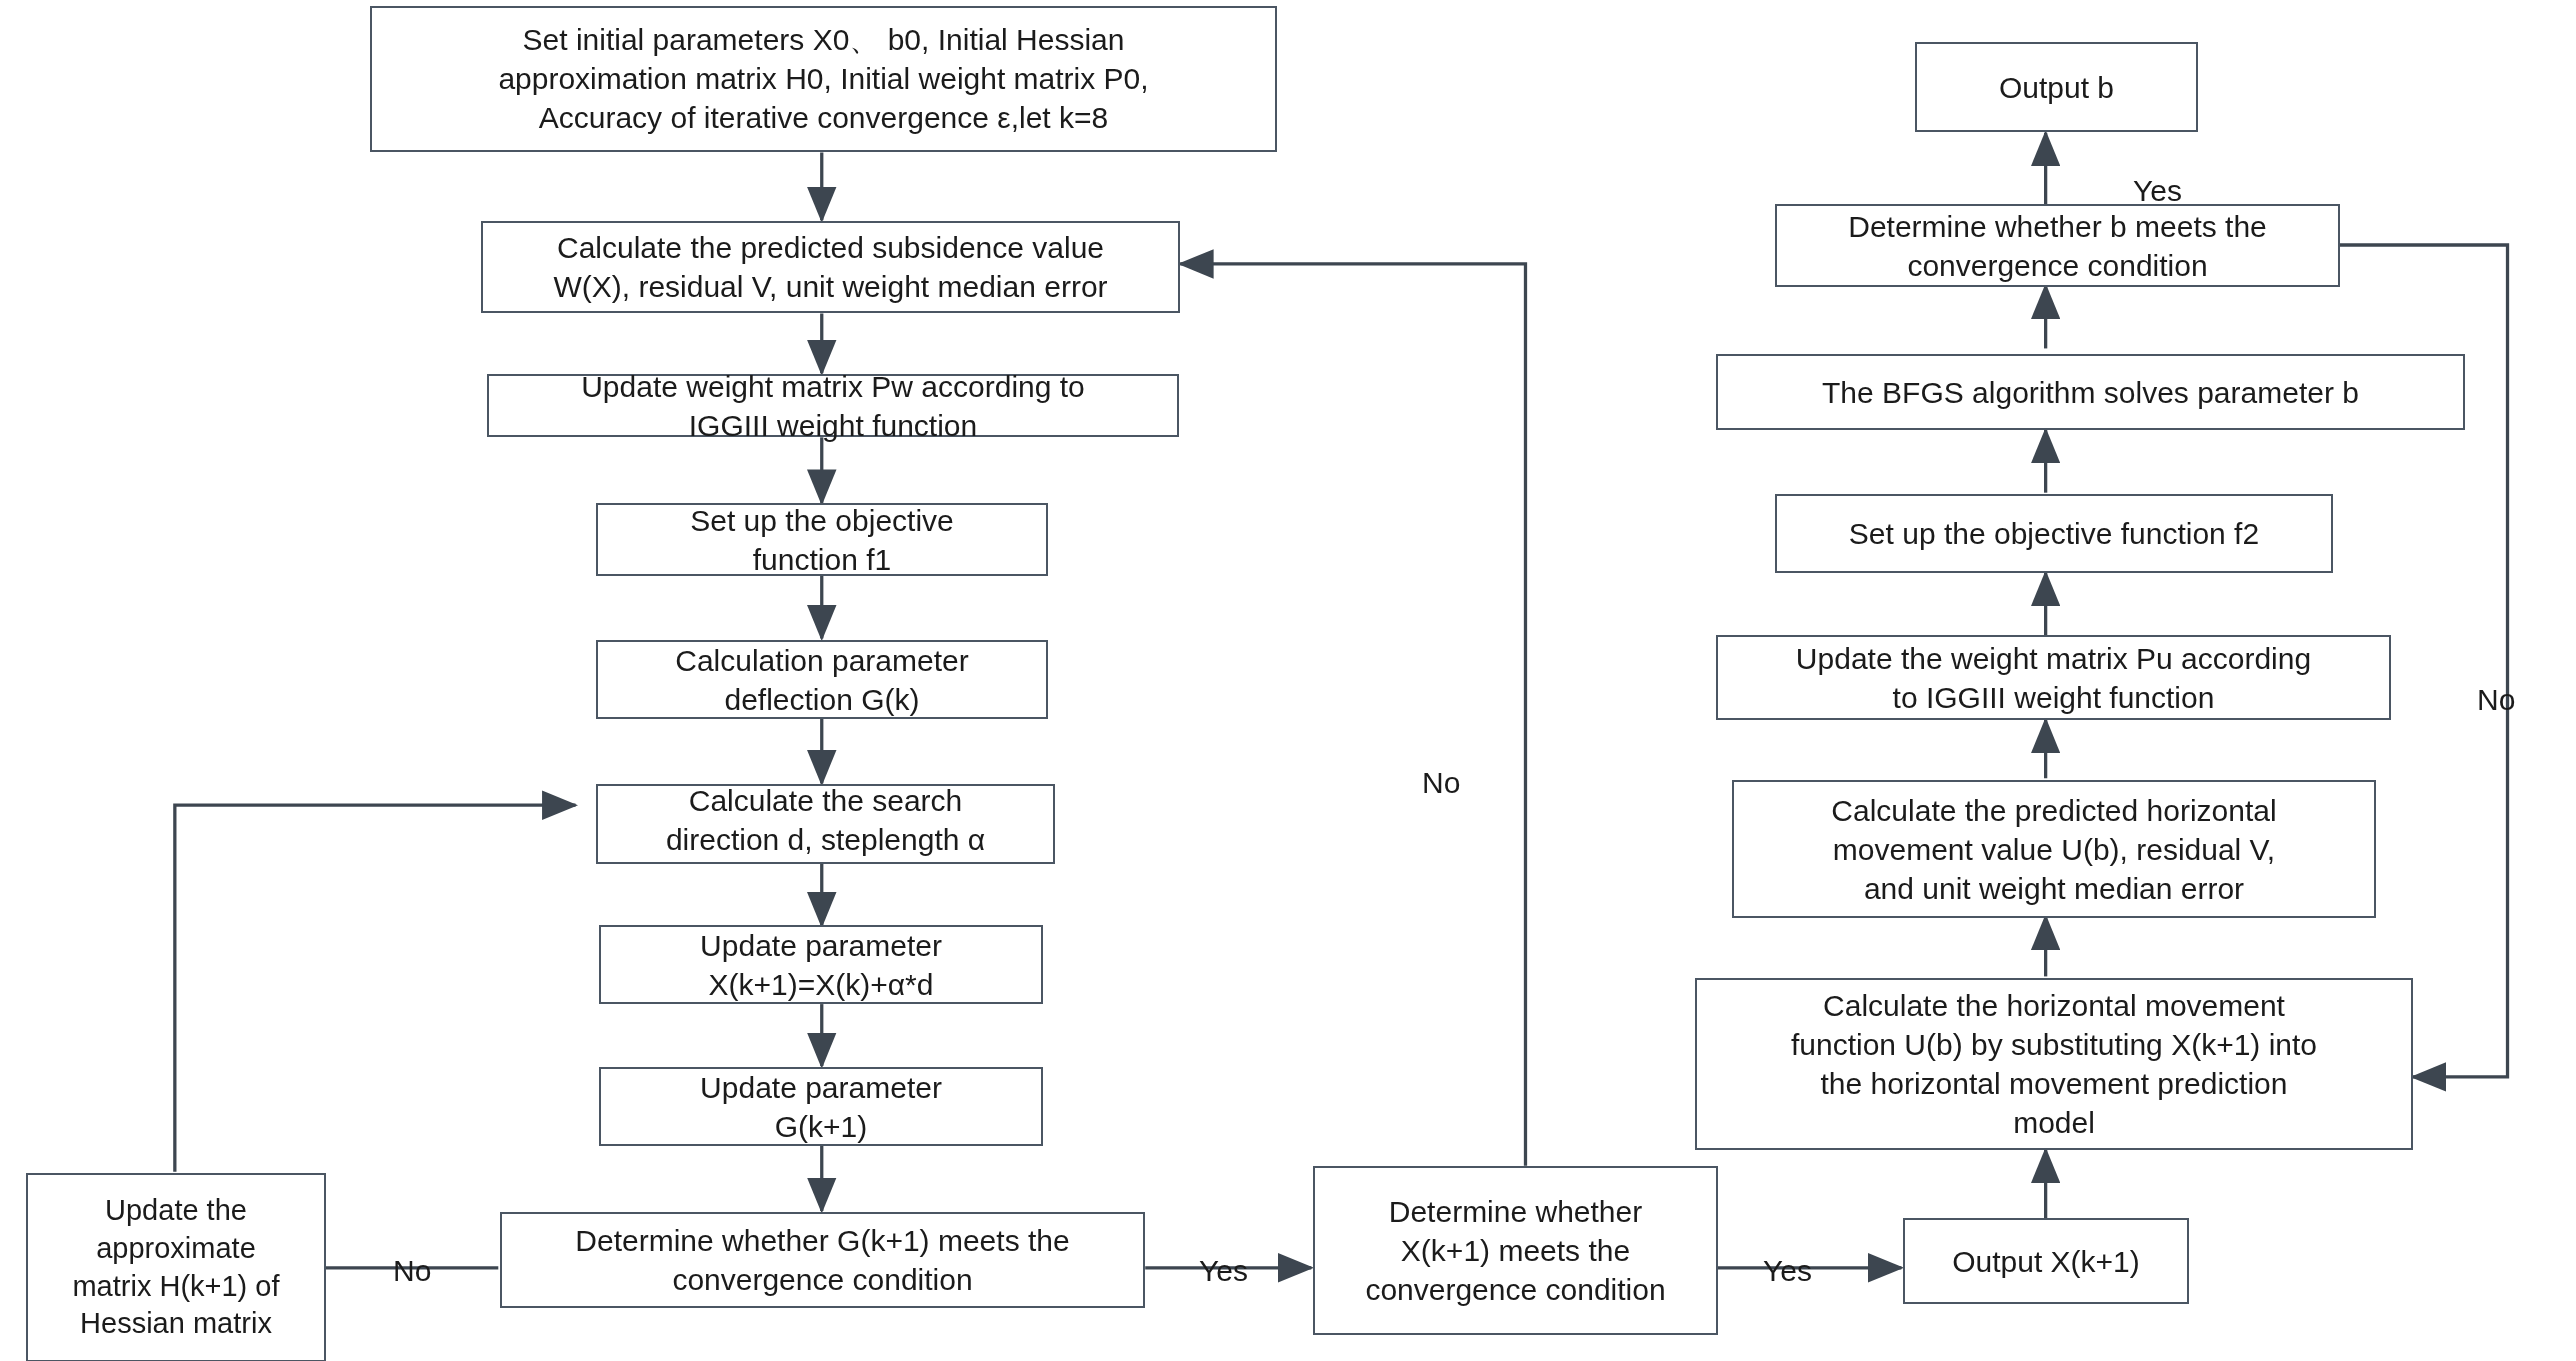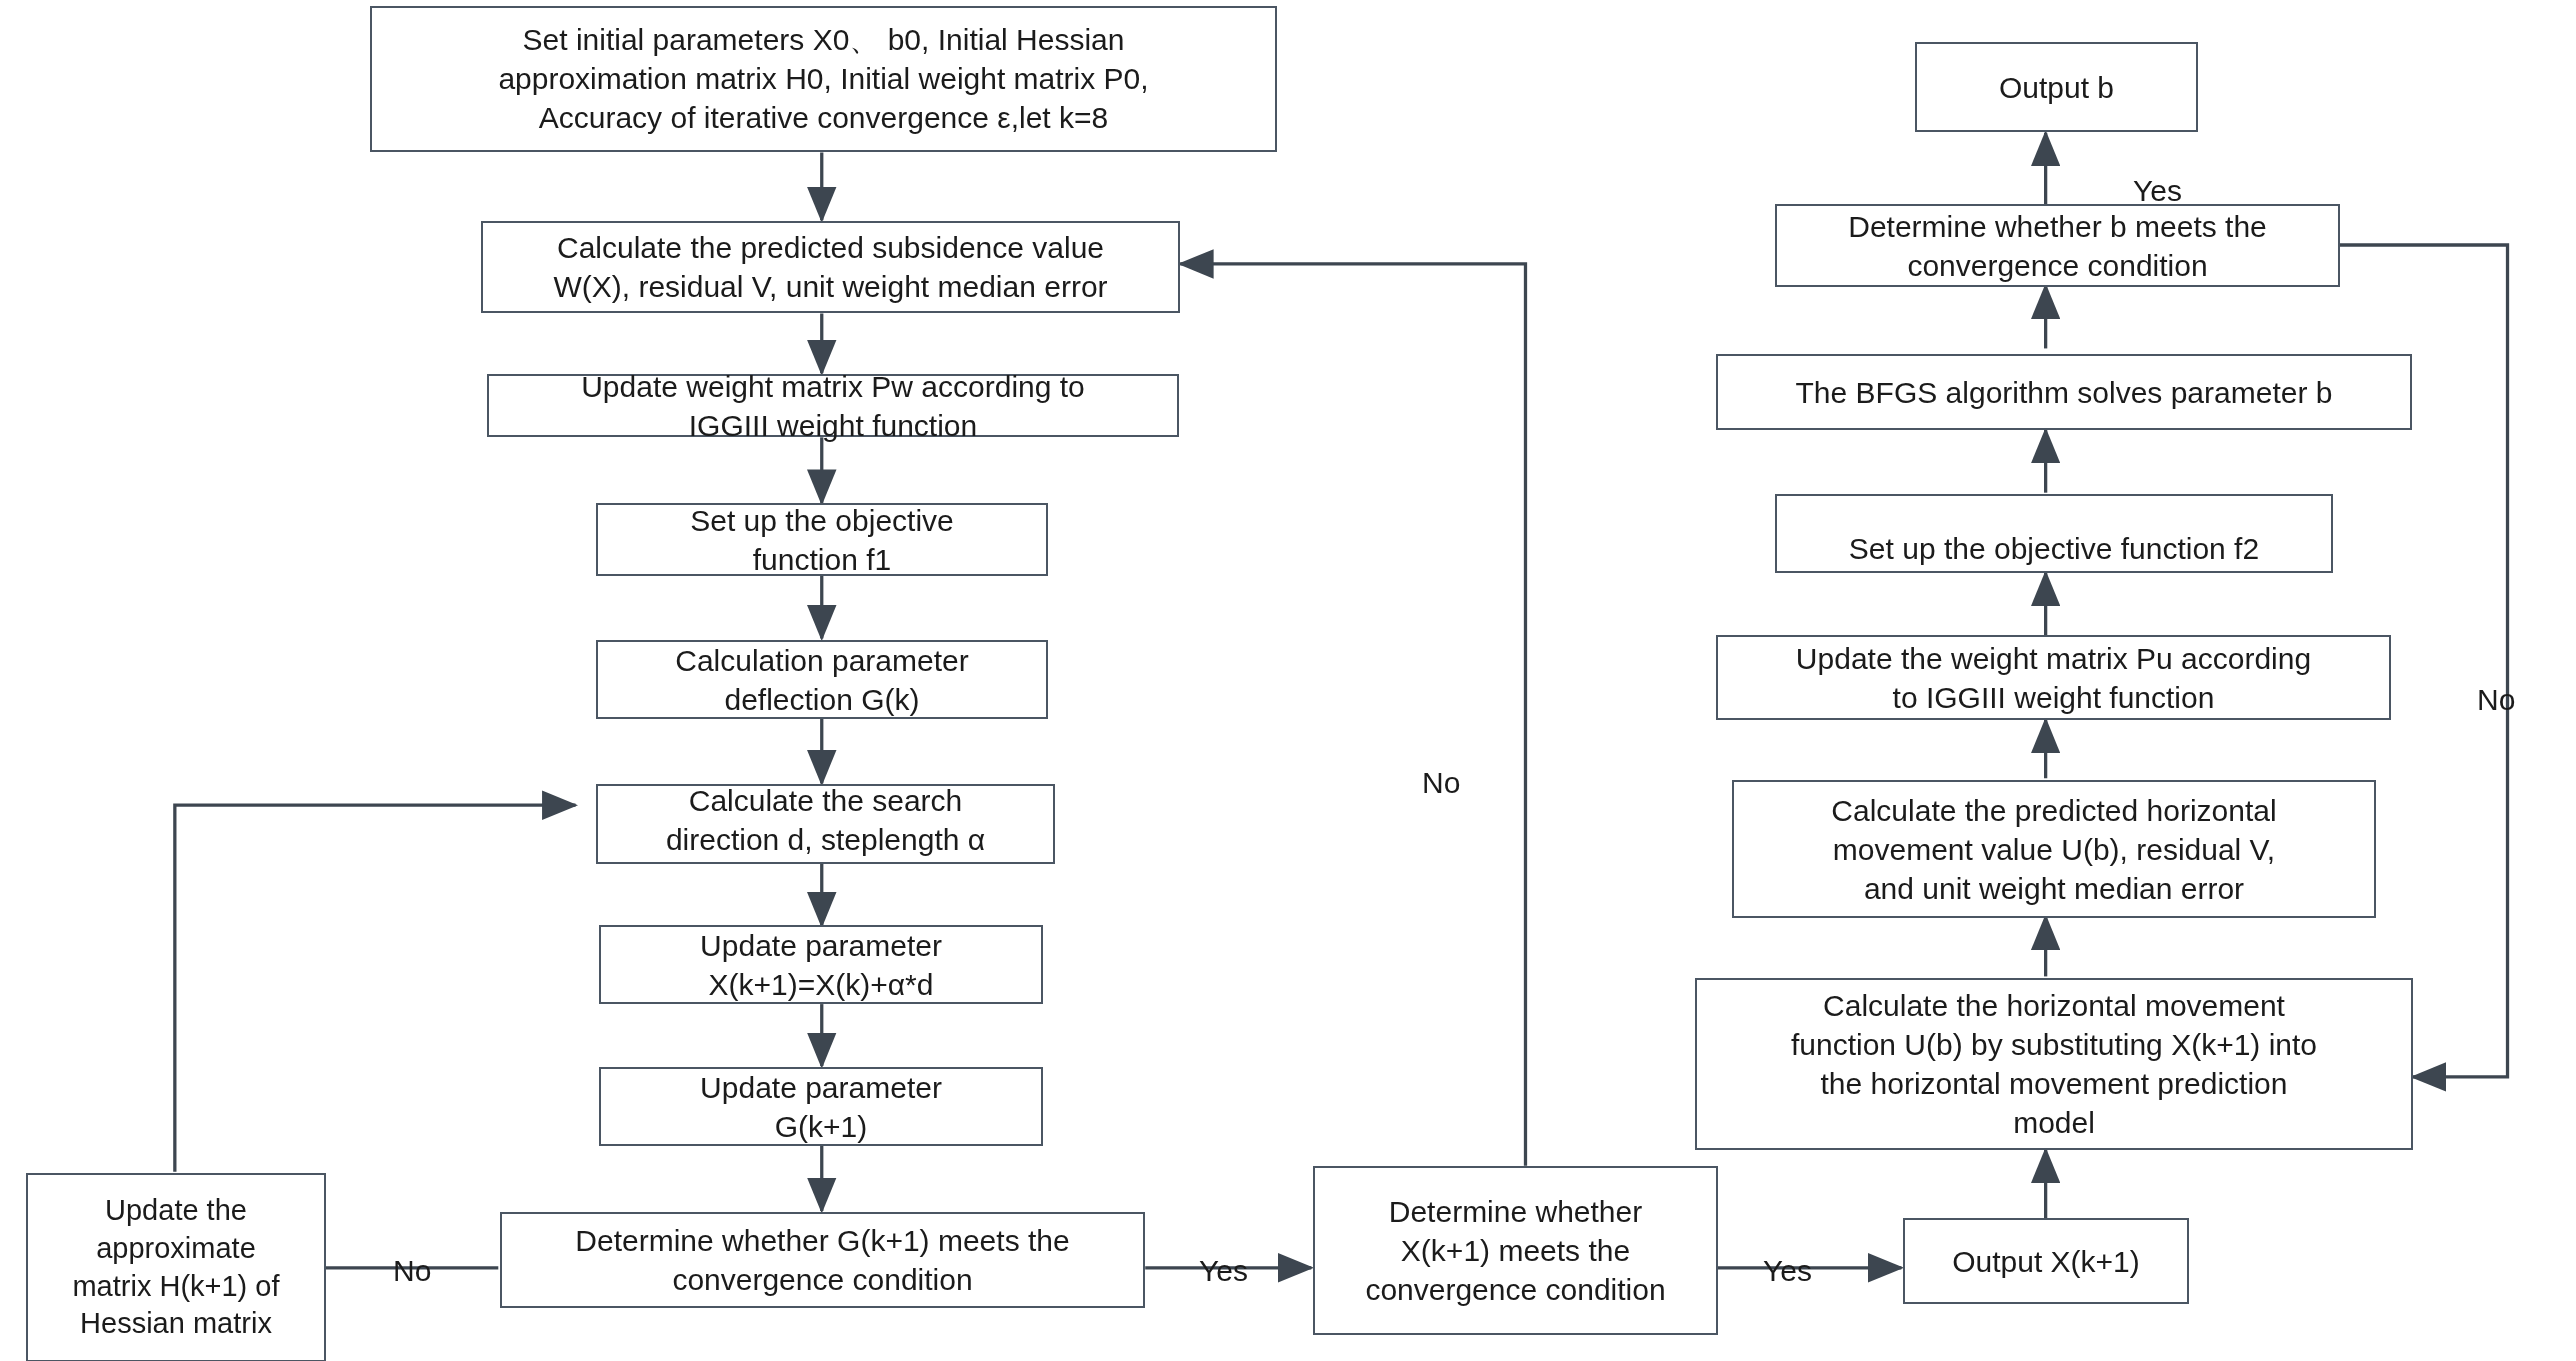--- a/index.html
+++ b/index.html
@@ -185,25 +185,25 @@
     <span class="node-text">Calculate the predicted horizontal
 movement value U(b), residual V,
 and unit weight median error</span>
   </div>
 
   <div class="node-box" style="left:1716px; top:635px; width:675px; height:85px;">
     <span class="node-text">Update the weight matrix Pu according
 to IGGIII weight function</span>
   </div>
 
-  <div class="node-box" style="left:1775px; top:494px; width:558px; height:79px;align-items:flex-end;">
+  <div class="node-box" style="left:1775px; top:494px; width:558px; height:79px;">
     <span class="node-text">Set up the objective function f2</span>
   </div>
 
-  <div class="node-box" style="left:1716px; top:354px; width:696px; height:76px;">
+  <div class="node-box" style="left:1716px; top:354px; width:749px; height:76px;">
     <span class="node-text">The BFGS algorithm solves parameter b</span>
   </div>
 
   <div class="node-box" style="left:1775px; top:204px; width:565px; height:83px;">
     <span class="node-text">Determine whether b meets the
 convergence condition</span>
   </div>
 
   <div class="node-box" style="left:1915px; top:42px; width:283px; height:90px;">
     <span class="node-text">Output b</span>

